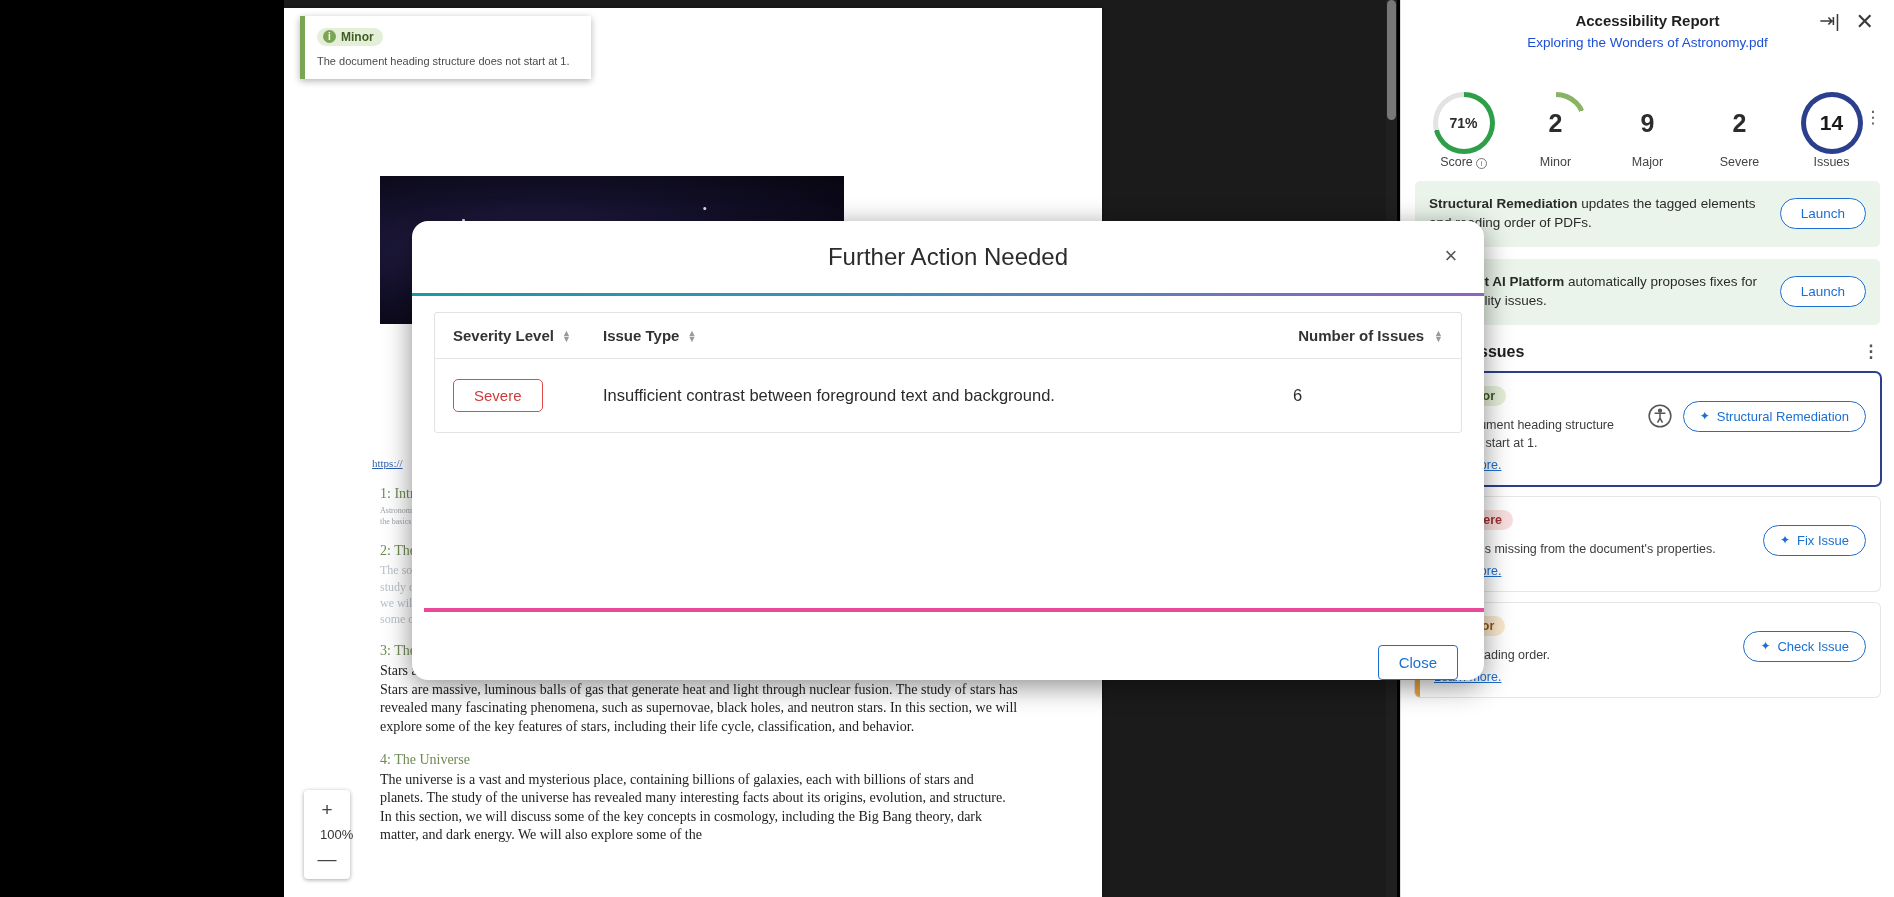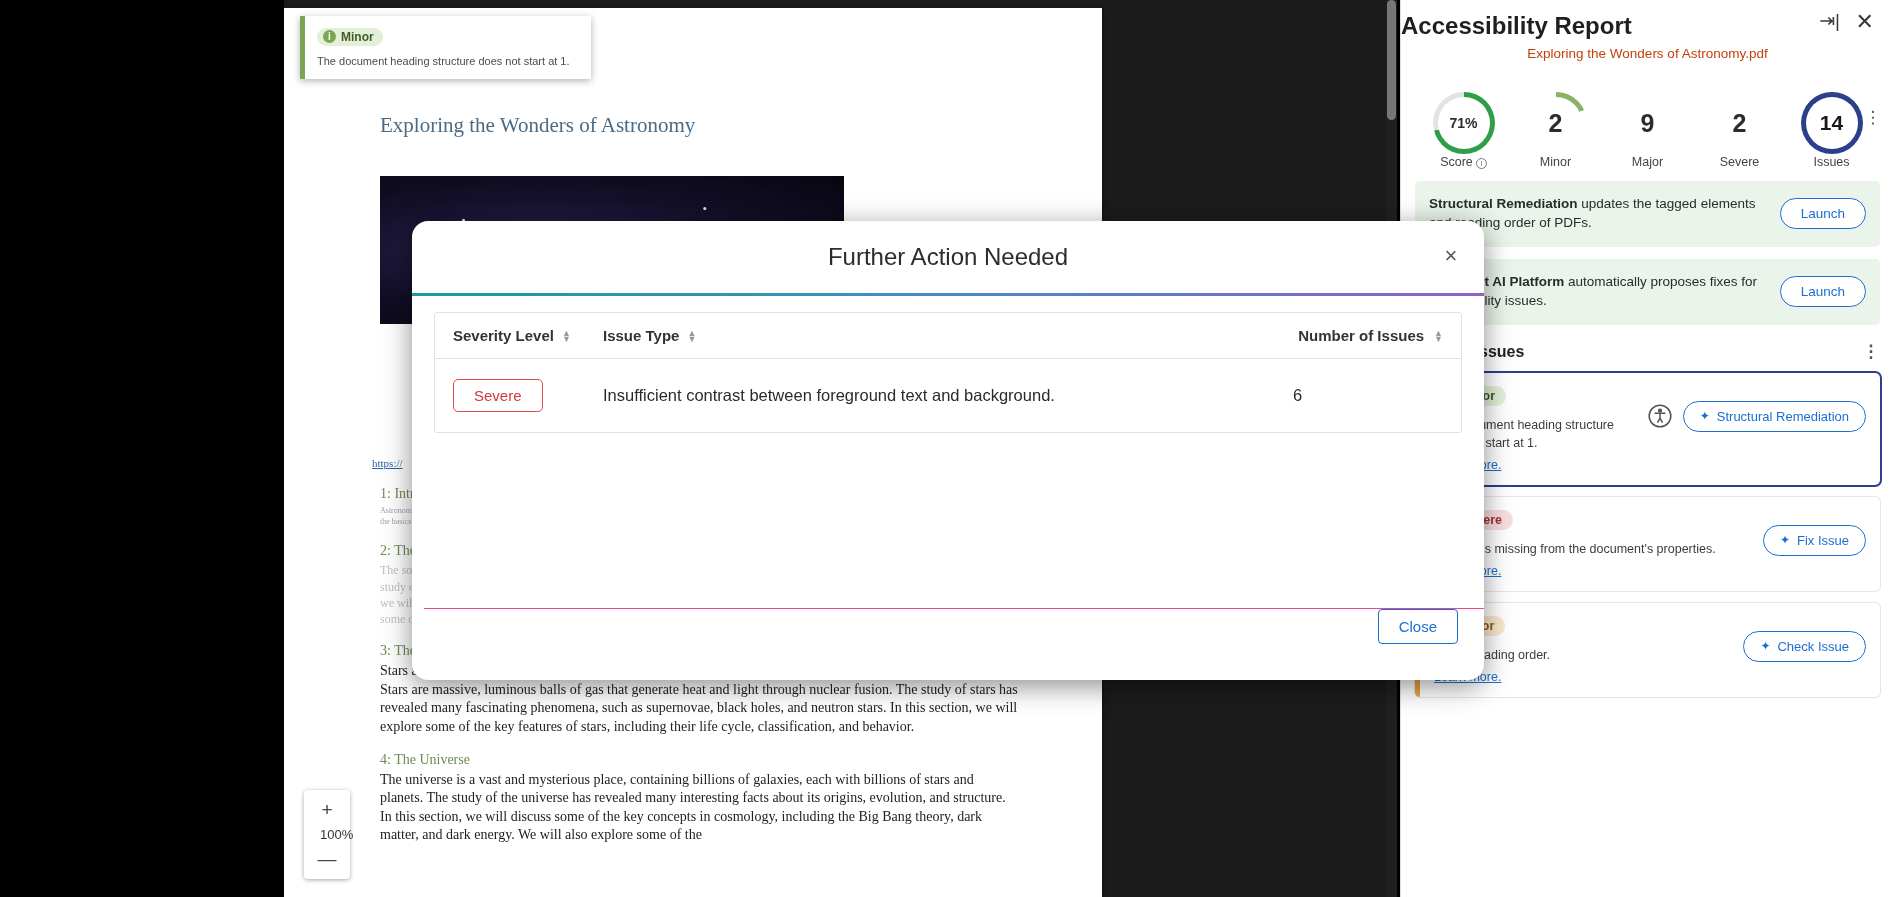--- a/index.html
+++ b/index.html
@@ -240,23 +240,23 @@
     color: #cf3a3a;
     background: #fff;
     border-radius: 5px;
     padding: 7px 20px;
     font-size: 15px;
   }
   .modal-foot {
     position: absolute;
     left: 12px; right: 0; bottom: 0;
     height: 72px;
-    border-top: 1px solid #ec4899;
-    display: flex;
-    align-items: flex-start;
+    border-top: 4px solid #ec4899;
+    display: flex;
+    align-items: flex-end;
     justify-content: flex-end;
     padding-right: 26px;
   }
   .btn-close {
     border: 1px solid #1c6fd0;
     color: #1c6fd0;
     background: #fff;
     border-radius: 4px;
     font-size: 15px;
     padding: 8px 20px;
@@ -282,29 +282,30 @@
     background: transparent;
     border: 0;
     color: #3a3a3a;
     cursor: pointer;
     font-size: 19px;
     line-height: 1;
   }
   .panel-ic.collapse { right: 48px; }
   .panel-ic.close { right: 14px; font-size: 22px; }
   .panel-title {
+    text-align: center;
     padding-top: 12px;
-    font-size: 24px;
+    font-size: 15px;
     font-weight: bold;
     color: #1f1f1f;
   }
   .panel-sub {
     text-align: center;
     font-size: 13.5px;
-    color: #c2410c;
+    color: #1d4ed8;
     margin-top: 6px;
   }
 
   .score-row {
     display: flex;
     align-items: flex-start;
     justify-content: center;
     gap: 16px;
     margin-top: 22px;
     position: relative;
@@ -481,21 +482,20 @@
 </head>
 <body>
 
 <div class="app">
 
   <div class="left-gutter"></div>
 
   <div class="viewer">
     <div class="page">
 
-      <div class="doc-title">Exploring the Wonders of Astronomy</div>
 
       <div class="doc-image"></div>
 
       <a class="doc-link">https://</a>
 
       <div class="doc-body">
         <p class="sec-head">1: Introduction to Astronomy</p>
         <p class="sec-body tiny">Astronomy is the study of celestial objects, space, and the physical universe as a whole. It is one of the oldest sciences, with roots tracing back to ancient civilizations. In this section, we will explore the basics of astronomy, key questions it seeks to answer, and the tools astronomers use to observe the cosmos. We will also discuss some of the key concepts and terminology used in the field.</p>
 
         <p class="sec-head">2: The Solar System</p>

